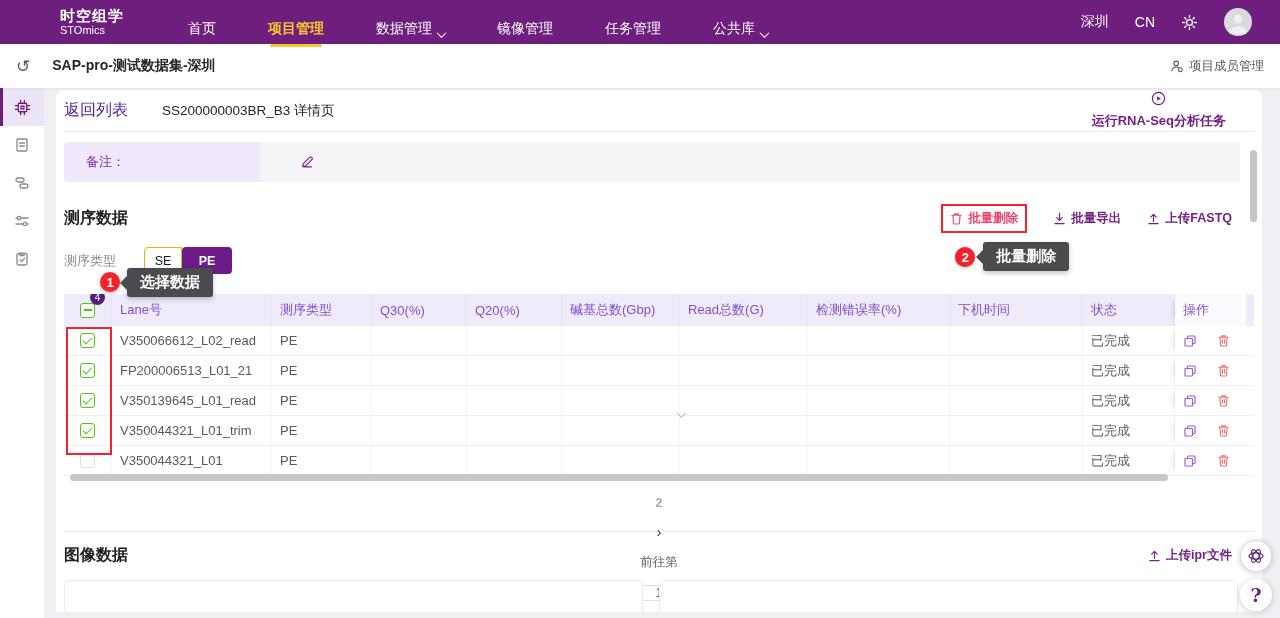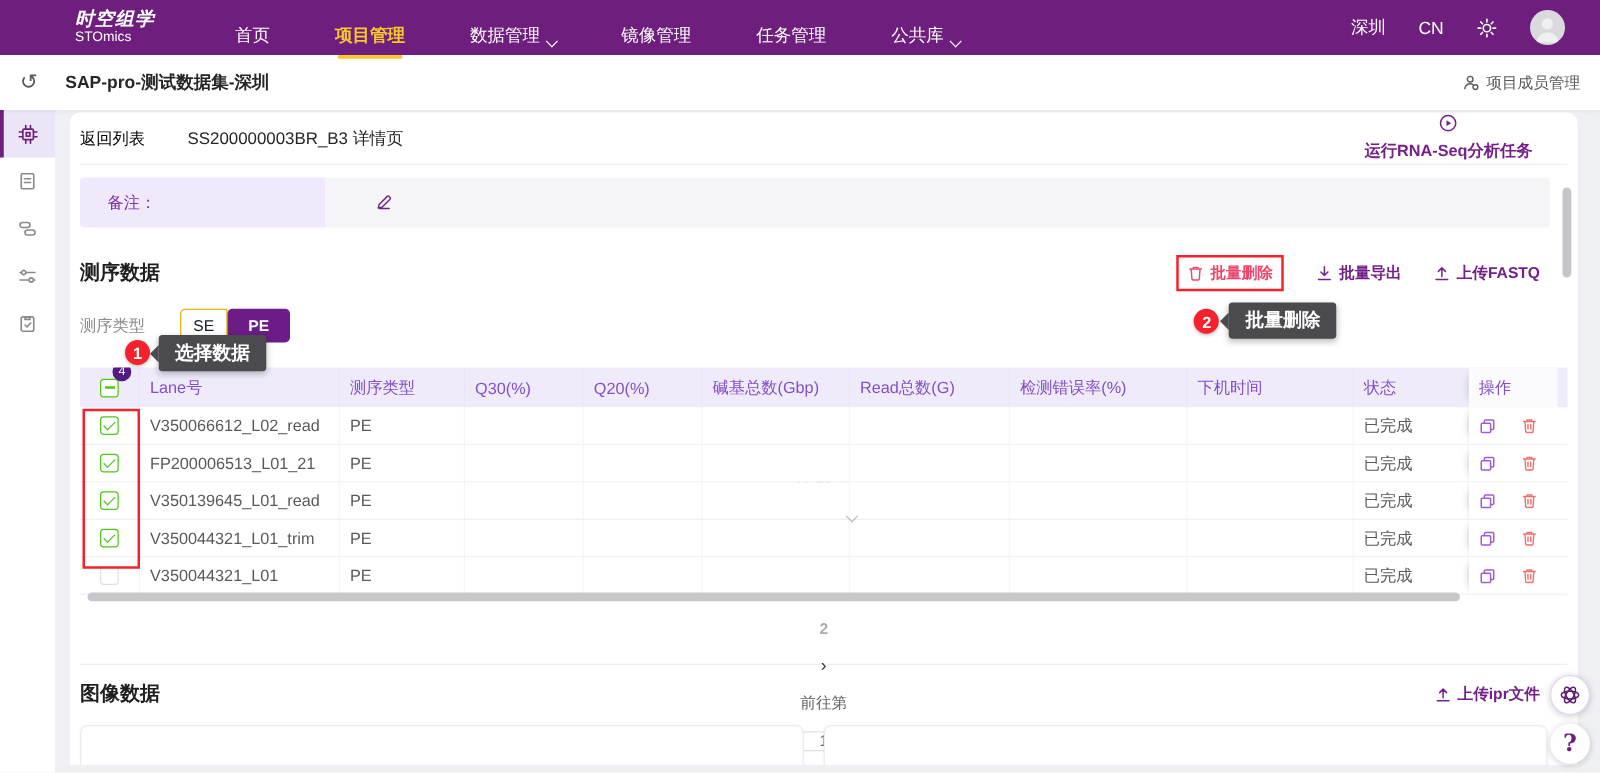--- a/index.html
+++ b/index.html
@@ -2,21 +2,21 @@
 <html><head>
 <meta charset="utf-8">
 <style>
   * { margin:0; padding:0; box-sizing:border-box; }
   html,body { width:1280px; height:618px; overflow:hidden; }
   body { font-family:"Liberation Sans","DejaVu Sans",sans-serif; background:#eef0f4; position:relative; font-size:13px; color:#333; }
 
   
   .navbar { position:absolute; left:0; top:0; width:1280px; height:44px; background:#6e1f7d; display:flex; align-items:center; z-index:30; }
   .brand { margin-left:60px; color:#fff; line-height:1; }
-  .brand .l1 { font-size:15px; font-weight:bold; letter-spacing:1px;font-style:italic; }
+  .brand .l1 { font-size:15px; font-weight:bold; letter-spacing:1px; }
   .brand .l2 { font-size:11px; margin-top:2px; }
   .nav-menu { display:flex; align-items:center; margin-left:38px; height:44px; }
   .nav-item { position:relative; height:56px; display:flex; align-items:flex-end; gap:6px; padding:12px 26px; color:#fff; font-size:14px; cursor:pointer; }
   .nav-item.active { color:#f8c82d; font-weight:bold; }
   .nav-item.active::after { content:""; position:absolute; left:50%; transform:translateX(-50%); bottom:3px; width:52px; height:3px; background:#f8c82d; border-radius:2px; }
   .chev { width:7px; height:7px; border-right:1.5px solid currentColor; border-bottom:1.5px solid currentColor; transform:rotate(45deg) translate(-1px,-1px); display:inline-block; }
   .nav-right { margin-left:auto; display:flex; align-items:center; gap:26px; margin-right:28px; color:#fff; font-size:14px; }
   .avatar { width:28px; height:28px; border-radius:50%; background:#d9d9de; display:flex; align-items:center; justify-content:center; overflow:hidden; }
 
   
@@ -29,21 +29,21 @@
   .sidebar { position:absolute; left:0; top:88px; width:44px; height:530px; background:#fff; z-index:10; }
   .side-item { width:44px; height:38px; display:flex; align-items:center; justify-content:center; color:#8a8a8a; cursor:pointer; position:relative; }
   .side-item.active { background:#ece4f7; color:#6e1f7d; }
   .side-item.active::before { content:""; position:absolute; left:0; top:0; bottom:0; width:3px; background:#6e1f7d; }
 
   
   .panel { position:absolute; left:56px; top:90px; width:1206px; height:522px; background:#fff; border-radius:8px 8px 0 0; padding:0 8px; overflow:hidden; }
   .vscroll-thumb { position:absolute; right:5px; top:60px; width:7px; height:72px; background:#c6c6ca; border-radius:4px; z-index:5; }
 
   .detail-header { height:42px; display:flex; align-items:center; border-bottom:1px solid #ededf0; }
-  .back-list { color:#000000; font-size:13px; cursor:pointer; }
+  .back-list { color:#4c1d95; font-size:16px; cursor:pointer; }
   .detail-title { margin-left:34px; color:#262626; font-size:13.5px; }
   .run-link { margin-left:auto; margin-right:28px; display:flex; align-items:center; gap:6px; color:#75208a; font-weight:bold; font-size:13px; cursor:pointer;flex-direction:column; }
 
   .remark-row { margin-top:10px; margin-right:14px; height:40px; display:flex; }
   .remark-label { width:196px; background:#efe9fb; color:#7c30a5; font-size:13px; display:flex; align-items:center; padding-left:22px; border-radius:3px 0 0 3px; }
   .remark-value { flex:1; background:#f5f5f7; display:flex; align-items:center; padding-left:40px; border-radius:0 3px 3px 0; }
 
   .seq-header { margin-top:22px; display:flex; align-items:center; }
   .section-title { font-size:16px; font-weight:bold; color:#1f1f1f; }
   .seq-actions { margin-left:auto; margin-right:22px; display:flex; align-items:center; gap:26px; }

